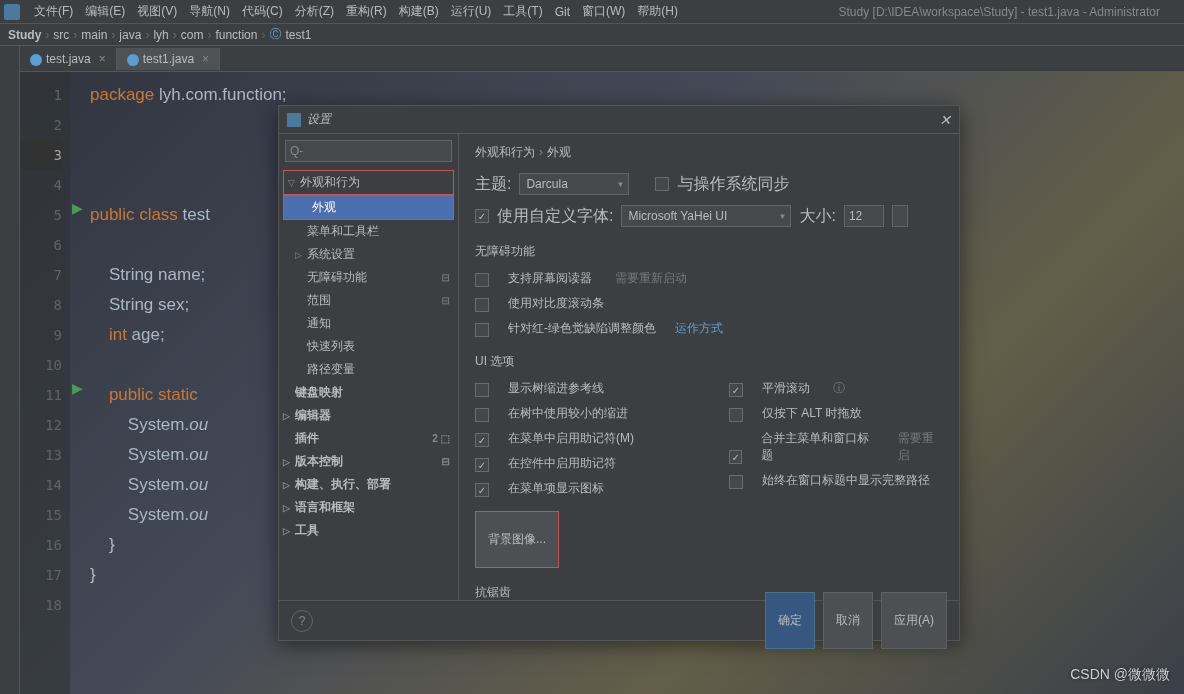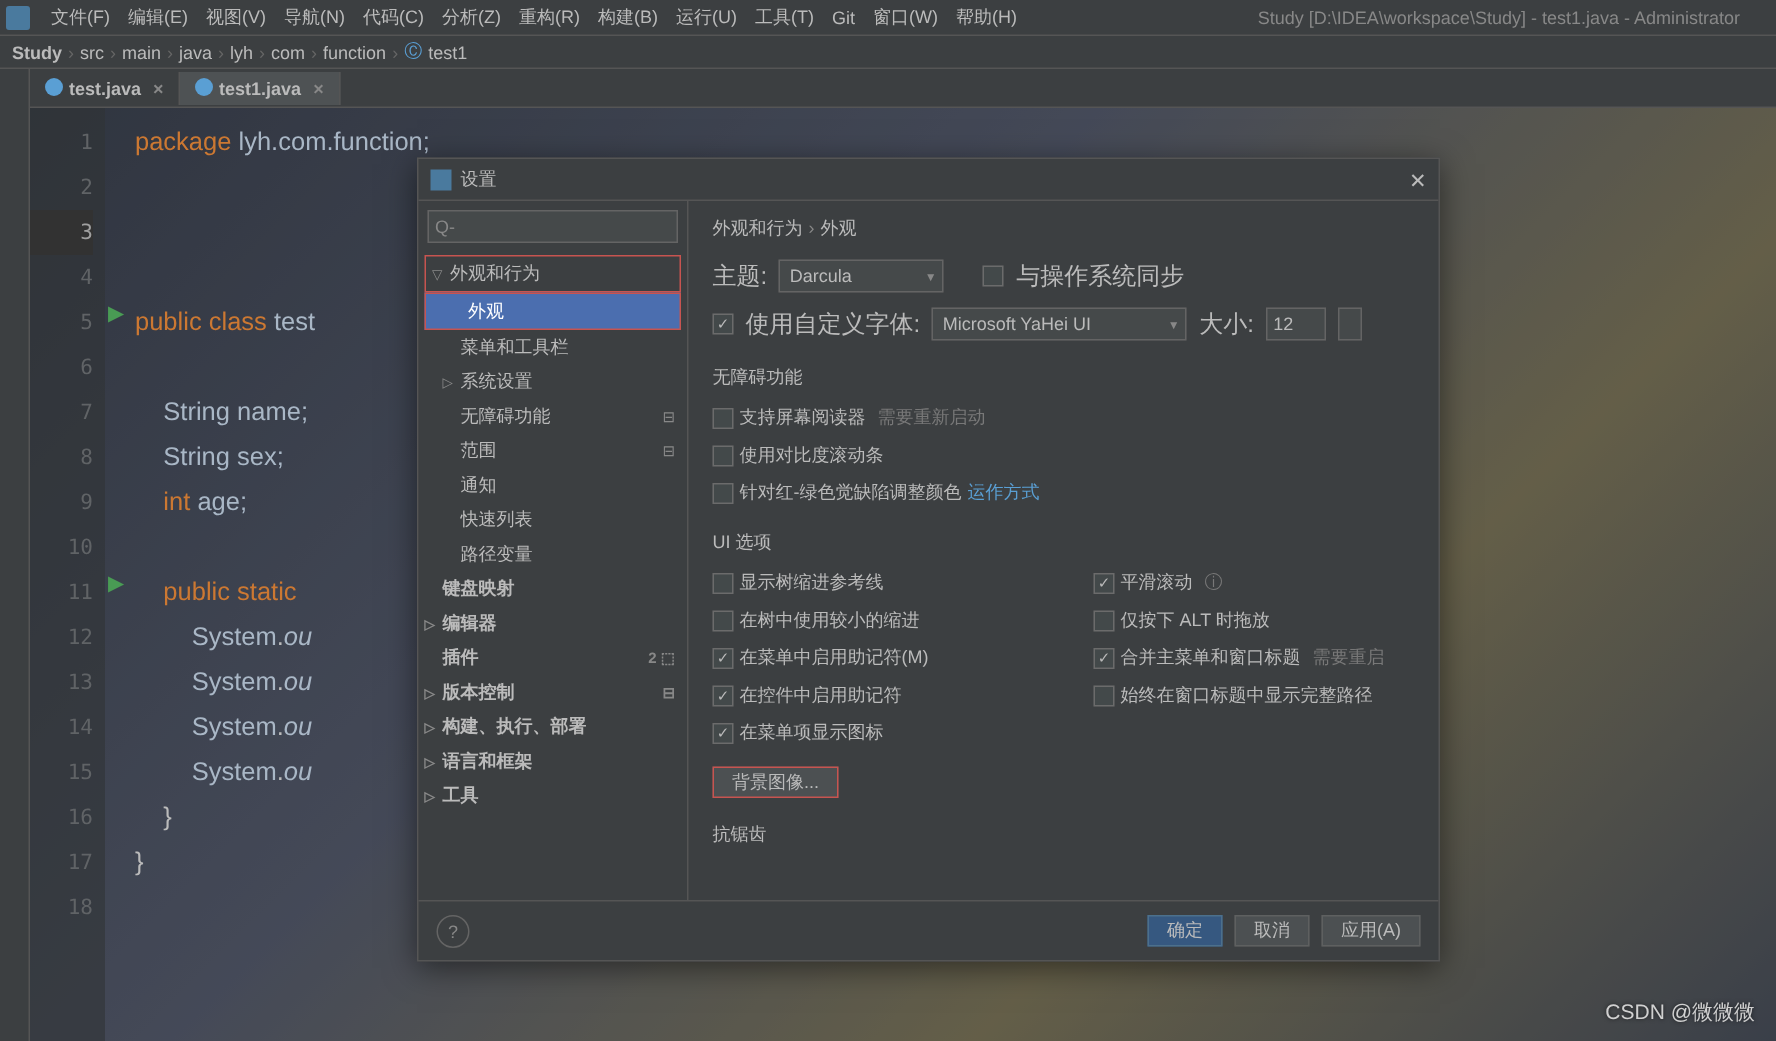--- a/index.html
+++ b/index.html
@@ -13,42 +13,42 @@
     
     
     .breadcrumbs { height: 22px; background: #3c3f41; border-bottom: 1px solid #555; display: flex; align-items: center; padding: 0 8px; gap: 4px; }
     .breadcrumbs span { color: #bbb; }
     .breadcrumbs .sep { color: #666; }
     .breadcrumbs .file-icon { color: #5a9fd4; }
     
     
     .side-gutter { position: absolute; left: 0; top: 46px; width: 20px; bottom: 0; background: #3c3f41; border-right: 1px solid #555; }
     .editor-tabs { margin-left: 20px; height: 26px; background: #3c3f41; display: flex; border-bottom: 1px solid #555; align-items: center; }
-    .tab { padding: 4px 10px; color: #bbb; display: flex; align-items: flex-start; gap: 4px; border-right: 1px solid #555; font-weight: bold; }
+    .tab { padding: 4px 10px; color: #bbb; display: flex; align-items: flex-end; gap: 4px; border-right: 1px solid #555; }
     .tab.active { background: #4e5254; }
     .tab .icon { width: 12px; height: 12px; background: #5a9fd4; border-radius: 50%; display: inline-block; }
     .tab .close { color: #888; margin-left: 4px; }
     
     
     .editor { margin-left: 20px; position: relative; height: calc(100% - 72px); background: linear-gradient(135deg, #3a4252 0%, #5a6278 40%, #8a8260 70%, #4a5262 100%); }
     .editor .bg-overlay { position: absolute; inset: 0; background: rgba(30,30,30,0.35); }
     .gutter { position: absolute; left: 0; top: 0; width: 50px; bottom: 0; background: rgba(49,51,53,0.6); text-align: right; padding: 8px 8px 0 0; }
     .gutter .ln { height: 30px; color: #606366; font-family: Consolas, monospace; font-size: 14px; line-height: 30px; }
     .gutter .ln.current { background: #323232; color: #a0a0a0; }
     .gutter .arrow { position: absolute; left: 52px; color: #499c54; font-size: 14px; }
     .code { position: absolute; left: 70px; top: 8px; font-family: Consolas, monospace; font-size: 17px; }
     .code .line { height: 30px; line-height: 30px; white-space: pre; }
     .kw { color: #cc7832; }
     .str { color: #a9b7c6; }
     .typ { color: #a9b7c6; }
     .fn { color: #a9b7c6; font-style: italic; }
     
     
     .dialog { position: absolute; left: 278px; top: 105px; width: 682px; height: 536px; background: #3c3f41; border: 1px solid #555; box-shadow: 0 4px 20px rgba(0,0,0,0.5); display: flex; flex-direction: column; }
-    .dialog-title { height: 28px; display: flex; align-items: center; padding: 0 8px; border-bottom: 1px solid #555; }
+    .dialog-title { height: 28px; display: flex; align-items: center; padding: 0 8px; border-bottom: 1px solid #555; font-style: italic; }
     .dialog-title .icon { width: 14px; height: 14px; background: #4a7a9e; margin-right: 6px; }
     .dialog-title .close { margin-left: auto; color: #bbb; cursor: pointer; font-size: 14px; }
     .dialog-body { display: flex; flex: 1; overflow: hidden; }
     .dialog-sidebar { width: 180px; background: #3c3f41; border-right: 1px solid #555; display: flex; flex-direction: column; }
     .search-box { margin: 6px; height: 22px; background: #45494a; border: 1px solid #646464; display: flex; align-items: center; padding: 0 4px; }
     .search-box .sicon { color: #888; margin-right: 4px; }
     .tree { flex: 1; overflow-y: auto; padding: 2px 0; }
     .tree-item { padding: 3px 8px 3px 16px; color: #bbb; cursor: pointer; display: flex; align-items: center; position: relative; }
     .tree-item.l2 { padding-left: 28px; }
     .tree-item .exp { position: absolute; left: 4px; color: #888; font-size: 9px; }
@@ -63,26 +63,26 @@
     .content-bc { font-size: 12px; margin-bottom: 12px; }
     .content-bc .link { color: #bbb; }
     .content-bc .arr { color: #888; margin: 0 4px; }
     .row { display: flex; align-items: center; margin-bottom: 10px; gap: 8px; }
     .row label { font-size: 16px; }
     .select { background: #45494a; border: 1px solid #646464; height: 22px; padding: 0 4px 0 6px; color: #bbb; position: relative; font-size: 12px; display: inline-flex; align-items: center; }
     .select::after { content: '▼'; position: absolute; right: 4px; font-size: 8px; color: #888; }
     .checkbox { width: 14px; height: 14px; border: 1px solid #6b6b6b; background: #43494a; display: inline-flex; align-items: center; justify-content: center; }
     .checkbox.checked::after { content: '✓'; color: #bbb; font-size: 10px; }
     .section-title { font-size: 12px; color: #bbb; margin: 16px 0 10px; }
-    .opt { display: flex; align-items: center; gap: 4px; margin-bottom: 8px; font-size: 12px; }
+    .opt { display: flex; align-items: flex-end; gap: 19px; margin-bottom: 8px; font-size: 12px; }
     .opt .hint { color: #787878; margin-left: 4px; }
     .opt .link { color: #5a9fd4; }
     .two-col { display: flex; gap: 40px; }
     .two-col > div { flex: 1; }
-    .btn { background: #4c5052; border: 1px solid #5e6060; padding: 1px 12px; color: #bbb; cursor: pointer; font-size: 12px; }
+    .btn { background: #4c5052; border: 1px solid #5e6060; padding: 19px 12px; color: #bbb; cursor: pointer; font-size: 12px; }
     .btn.primary { background: #365880; border-color: #4c708c; }
     .btn.highlighted { border: 1px solid #c75450; }
     .dialog-footer { height: 40px; border-top: 1px solid #555; display: flex; align-items: center; padding: 0 12px; gap: 8px; }
     .dialog-footer .help { width: 22px; height: 22px; border: 1px solid #646464; border-radius: 50%; display: flex; align-items: center; justify-content: center; color: #888; }
     .dialog-footer .spacer { flex: 1; }
     .input-small { width: 40px; background: #45494a; border: 1px solid #646464; height: 22px; padding: 0 4px; color: #bbb; font-size: 12px; }
     .spinner { width: 16px; height: 22px; border: 1px solid #646464; background: #45494a; display: flex; flex-direction: column; }
     
     .watermark { position: absolute; bottom: 10px; right: 14px; color: #d0d0d0; font-size: 14px; text-shadow: 0 0 3px rgba(0,0,0,0.6); }
   </style>

